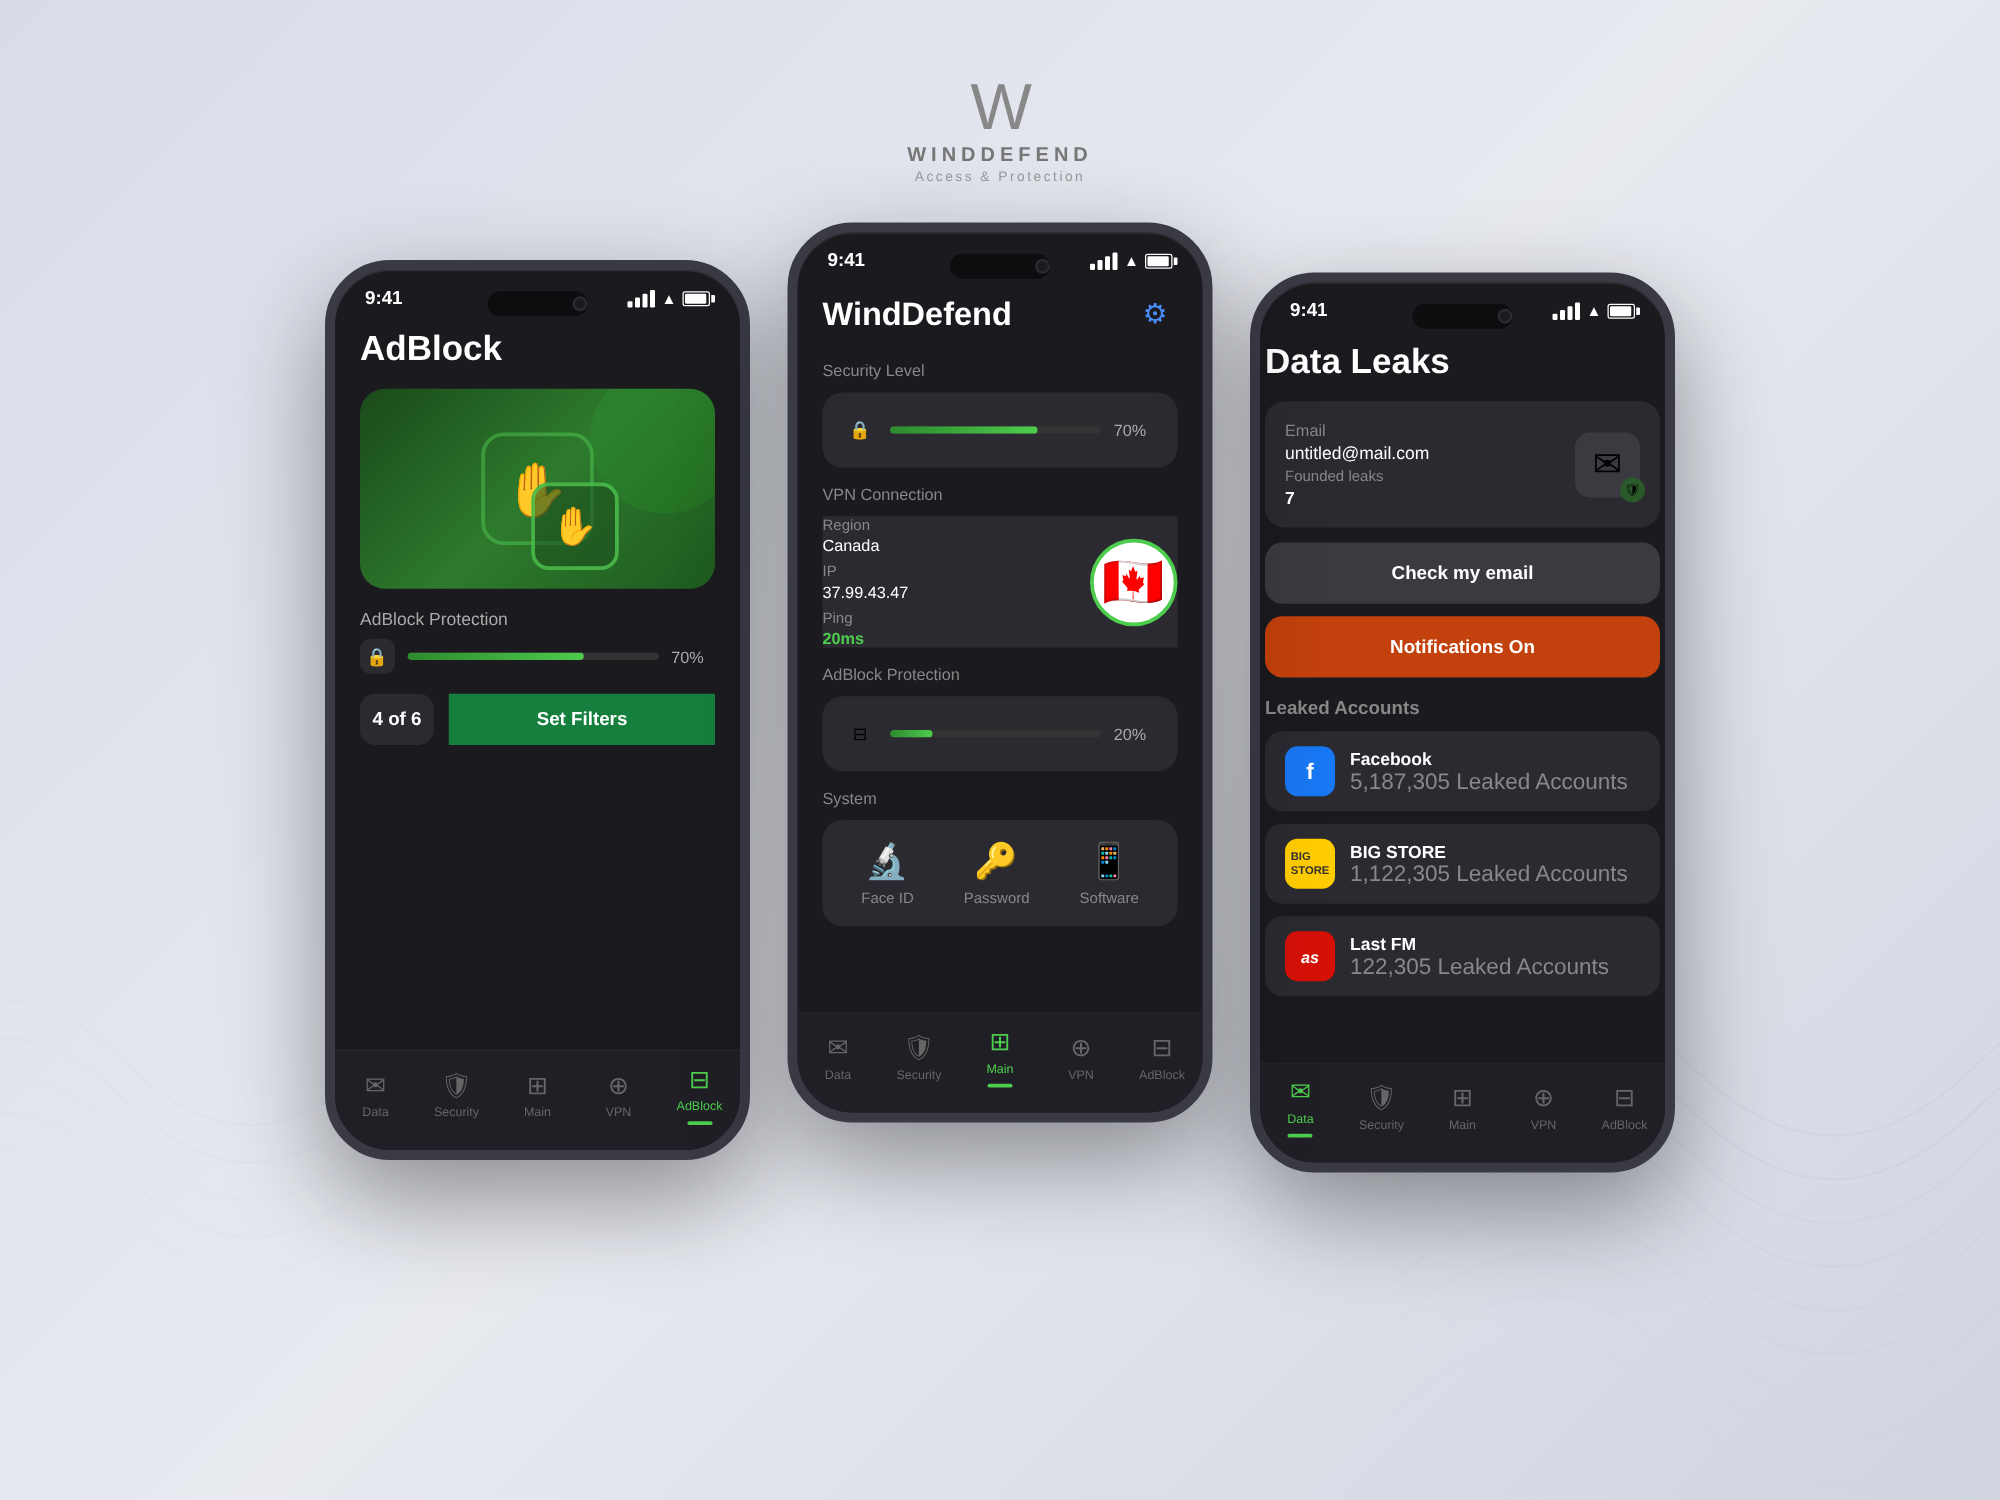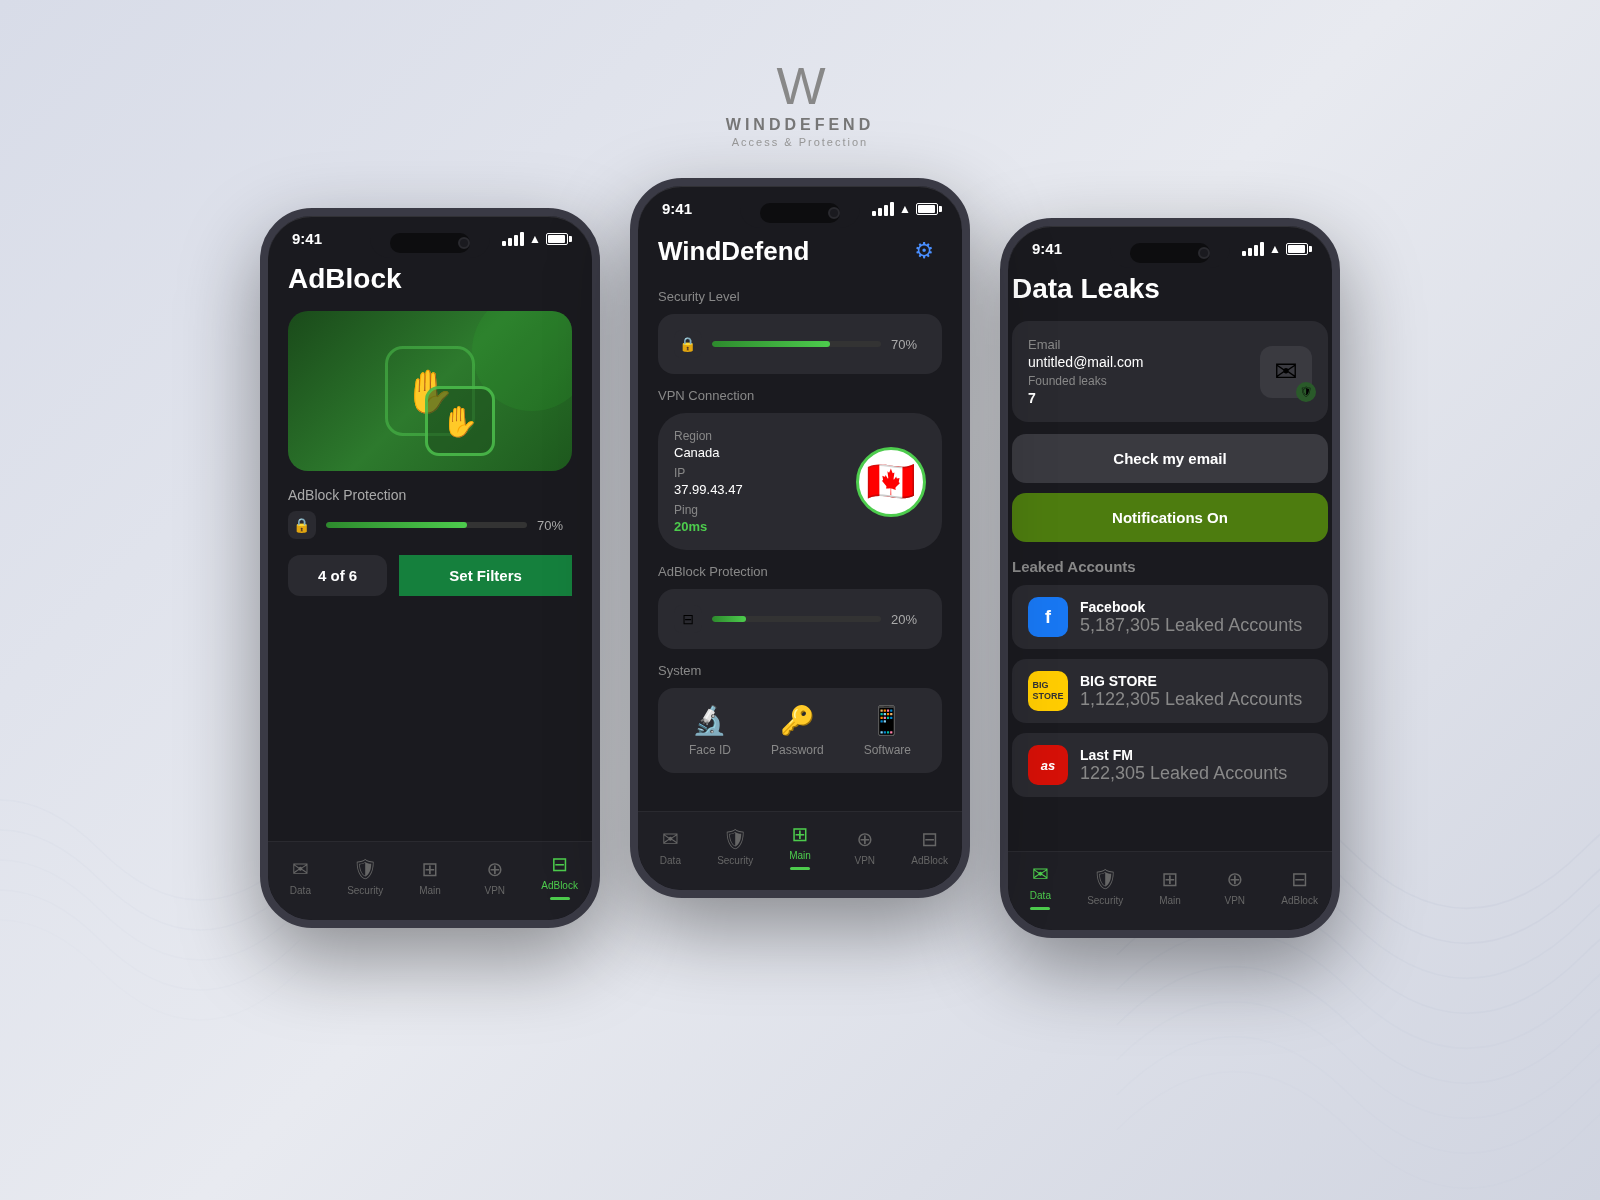--- a/index.html
+++ b/index.html
@@ -311,21 +311,21 @@
       min-width: 35px;
     }
     .filters-section {
       display: flex;
       gap: 12px;
       align-items: center;
     }
     .filter-count-badge {
       background: #2a2a30;
       border-radius: 12px;
-      padding: 12px 30px;
+      padding: 12px 10px;
       color: white;
       font-size: 15px;
       font-weight: 600;
     }
     .set-filters-btn {
       background: #15803d;
       border-radius: 0;
       padding: 12px 22px;
       color: white;
       font-size: 15px;
@@ -405,22 +405,21 @@
       padding: 16px;
       margin-bottom: 14px;
     }
     .security-level-row {
       display: flex;
       align-items: center;
       gap: 10px;
     }
     .vpn-card {
       background: #2a2a30;
-      border-radius: 28px;
-      padding: 16px;
+      border-radius: 0;
       margin-bottom: 14px;
       display: flex;
       align-items: center;
       justify-content: space-between;
     }
     .vpn-info {}
     .vpn-info-row {
       font-size: 12px;
       color: #888;
       margin-bottom: 2px;
@@ -555,21 +554,21 @@
       padding: 16px;
       color: white;
       font-size: 15px;
       font-weight: 600;
       margin-bottom: 10px;
       cursor: pointer;
       text-align: center;
     }
     .notifications-btn {
       width: 100%;
-      background: #4d7c0f;
+      background: #c2410c;
       border: none;
       border-radius: 14px;
       padding: 16px;
       color: white;
       font-size: 15px;
       font-weight: 600;
       margin-bottom: 16px;
       cursor: pointer;
       text-align: center;
     }

